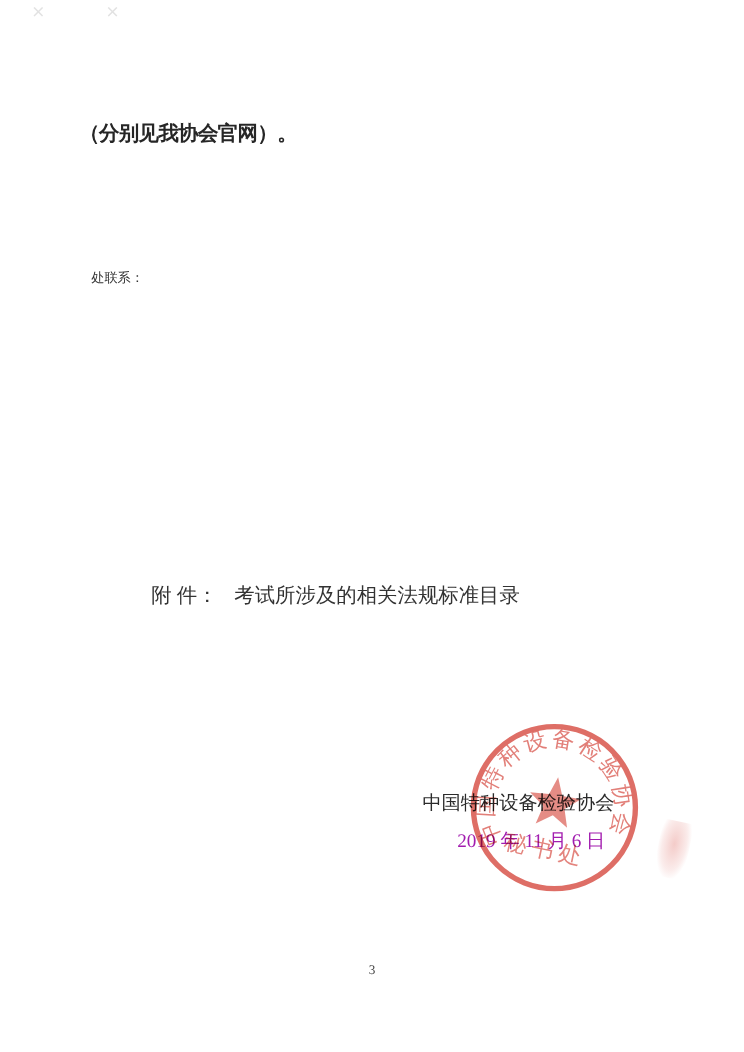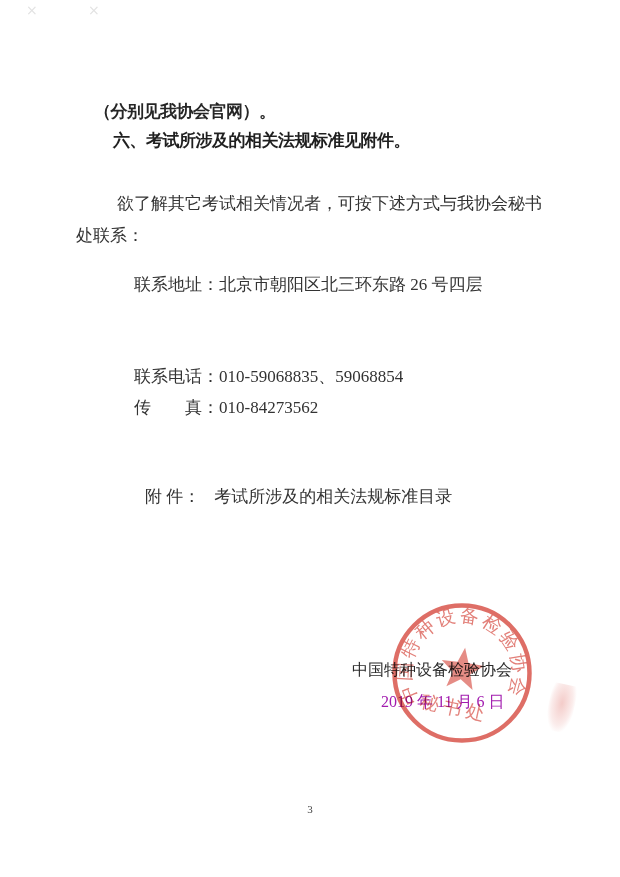--- a/index.html
+++ b/index.html
@@ -9,41 +9,41 @@
     width: 620px;
     height: 877px;
     background: #ffffff;
     overflow: hidden;
     font-family: "Liberation Serif", "DejaVu Serif", serif;
     color: #2e2e2e;
   }
   .abs { position: absolute; white-space: pre; line-height: 1; }
 
   .intro-tail {
-    left: 94px; top: 103px;
+    left: 66px; top: 103px;
     font-family: "Liberation Sans", "DejaVu Sans", sans-serif;
     font-weight: 600; font-size: 17px; letter-spacing: -0.5px; color: #262626;
   }
   .heading {
     left: 113px; top: 132px;
     font-family: "Liberation Sans", "DejaVu Sans", sans-serif;
     font-weight: 700; font-size: 17px; letter-spacing: -0.5px; color: #1f1f1f;
   }
   .para-line1 { left: 117px; top: 195px; font-size: 17px; color: #333; }
-  .para-line2 { left: 76px;  top: 227px; font-size: 17px; color: #333; }
+  .para-line2 { left: 76px;  top: 227px; font-size: 11px; color: #333; }
 
   .contact-row { position: absolute; left: 117px; white-space: pre; font-size: 17px; color: #333; line-height: 1; }
   .contact-row .value { color: #333; }
   #contact-0 { top: 259px; }
   #contact-1 { top: 290px; }
   #contact-2 { top: 320px; }
   #contact-3 { top: 351px; }
   #contact-4 { top: 382px; }
 
-  .attachment { left: 128px; top: 471px; font-size: 17px; color: #333; }
+  .attachment { left: 109px; top: 471px; font-size: 17px; color: #333; }
   .attachment .att-text { margin-left: 14px; }
 
   .sig-org  { left: 352px; top: 662px; font-size: 16px; letter-spacing: 0px; color: #2b2b2b; z-index: 2; }
   .sig-date { left: 381px; top: 694px; font-size: 16px; color: #a21caf; z-index: 2; }
 
   .page-number { left: 300px; top: 804px; width: 20px; text-align: center; font-size: 11px; color: #444; }
 
   .stamp-svg {
     position: absolute; left: 387px; top: 598px;
     width: 150px; height: 150px;
@@ -68,34 +68,23 @@
 </head>
 <body>
 
 <div class="page">
 
   <span class="scan-mark" id="scan-mark-1">×</span>
   <span class="scan-mark" id="scan-mark-2">×</span>
 
   <div class="abs intro-tail">（分别见我协会官网）。</div>
 
-  <div class="abs heading">六、考试所涉及的相关法规标准见附件。</div>
 
-  <div class="abs para-line1">欲了解其它考试相关情况者，可按下述方式与我协会秘书</div>
   <div class="abs para-line2">处联系：</div>
 
-  <div class="contact-row" id="contact-0">
-    <span class="label">联系地址：</span><span class="value">北京市朝阳区北三环东路 26 号四层</span>
-  </div>
-  <div class="contact-row" id="contact-3">
-    <span class="label">联系电话：</span><span class="value">010-59068835、59068854</span>
-  </div>
-  <div class="contact-row" id="contact-4">
-    <span class="label">传　　真：</span><span class="value">010-84273562</span>
-  </div>
 
   <div class="abs attachment">
     <span>附 件：</span><span class="att-text">考试所涉及的相关法规标准目录</span>
   </div>
 
   <div class="abs sig-org">中国特种设备检验协会</div>
   <div class="abs sig-date">2019 年 11 月 6 日</div>
 
   <svg class="stamp-svg" viewBox="0 0 200 200" xmlns="http://www.w3.org/2000/svg">
     <g opacity="0.85">

